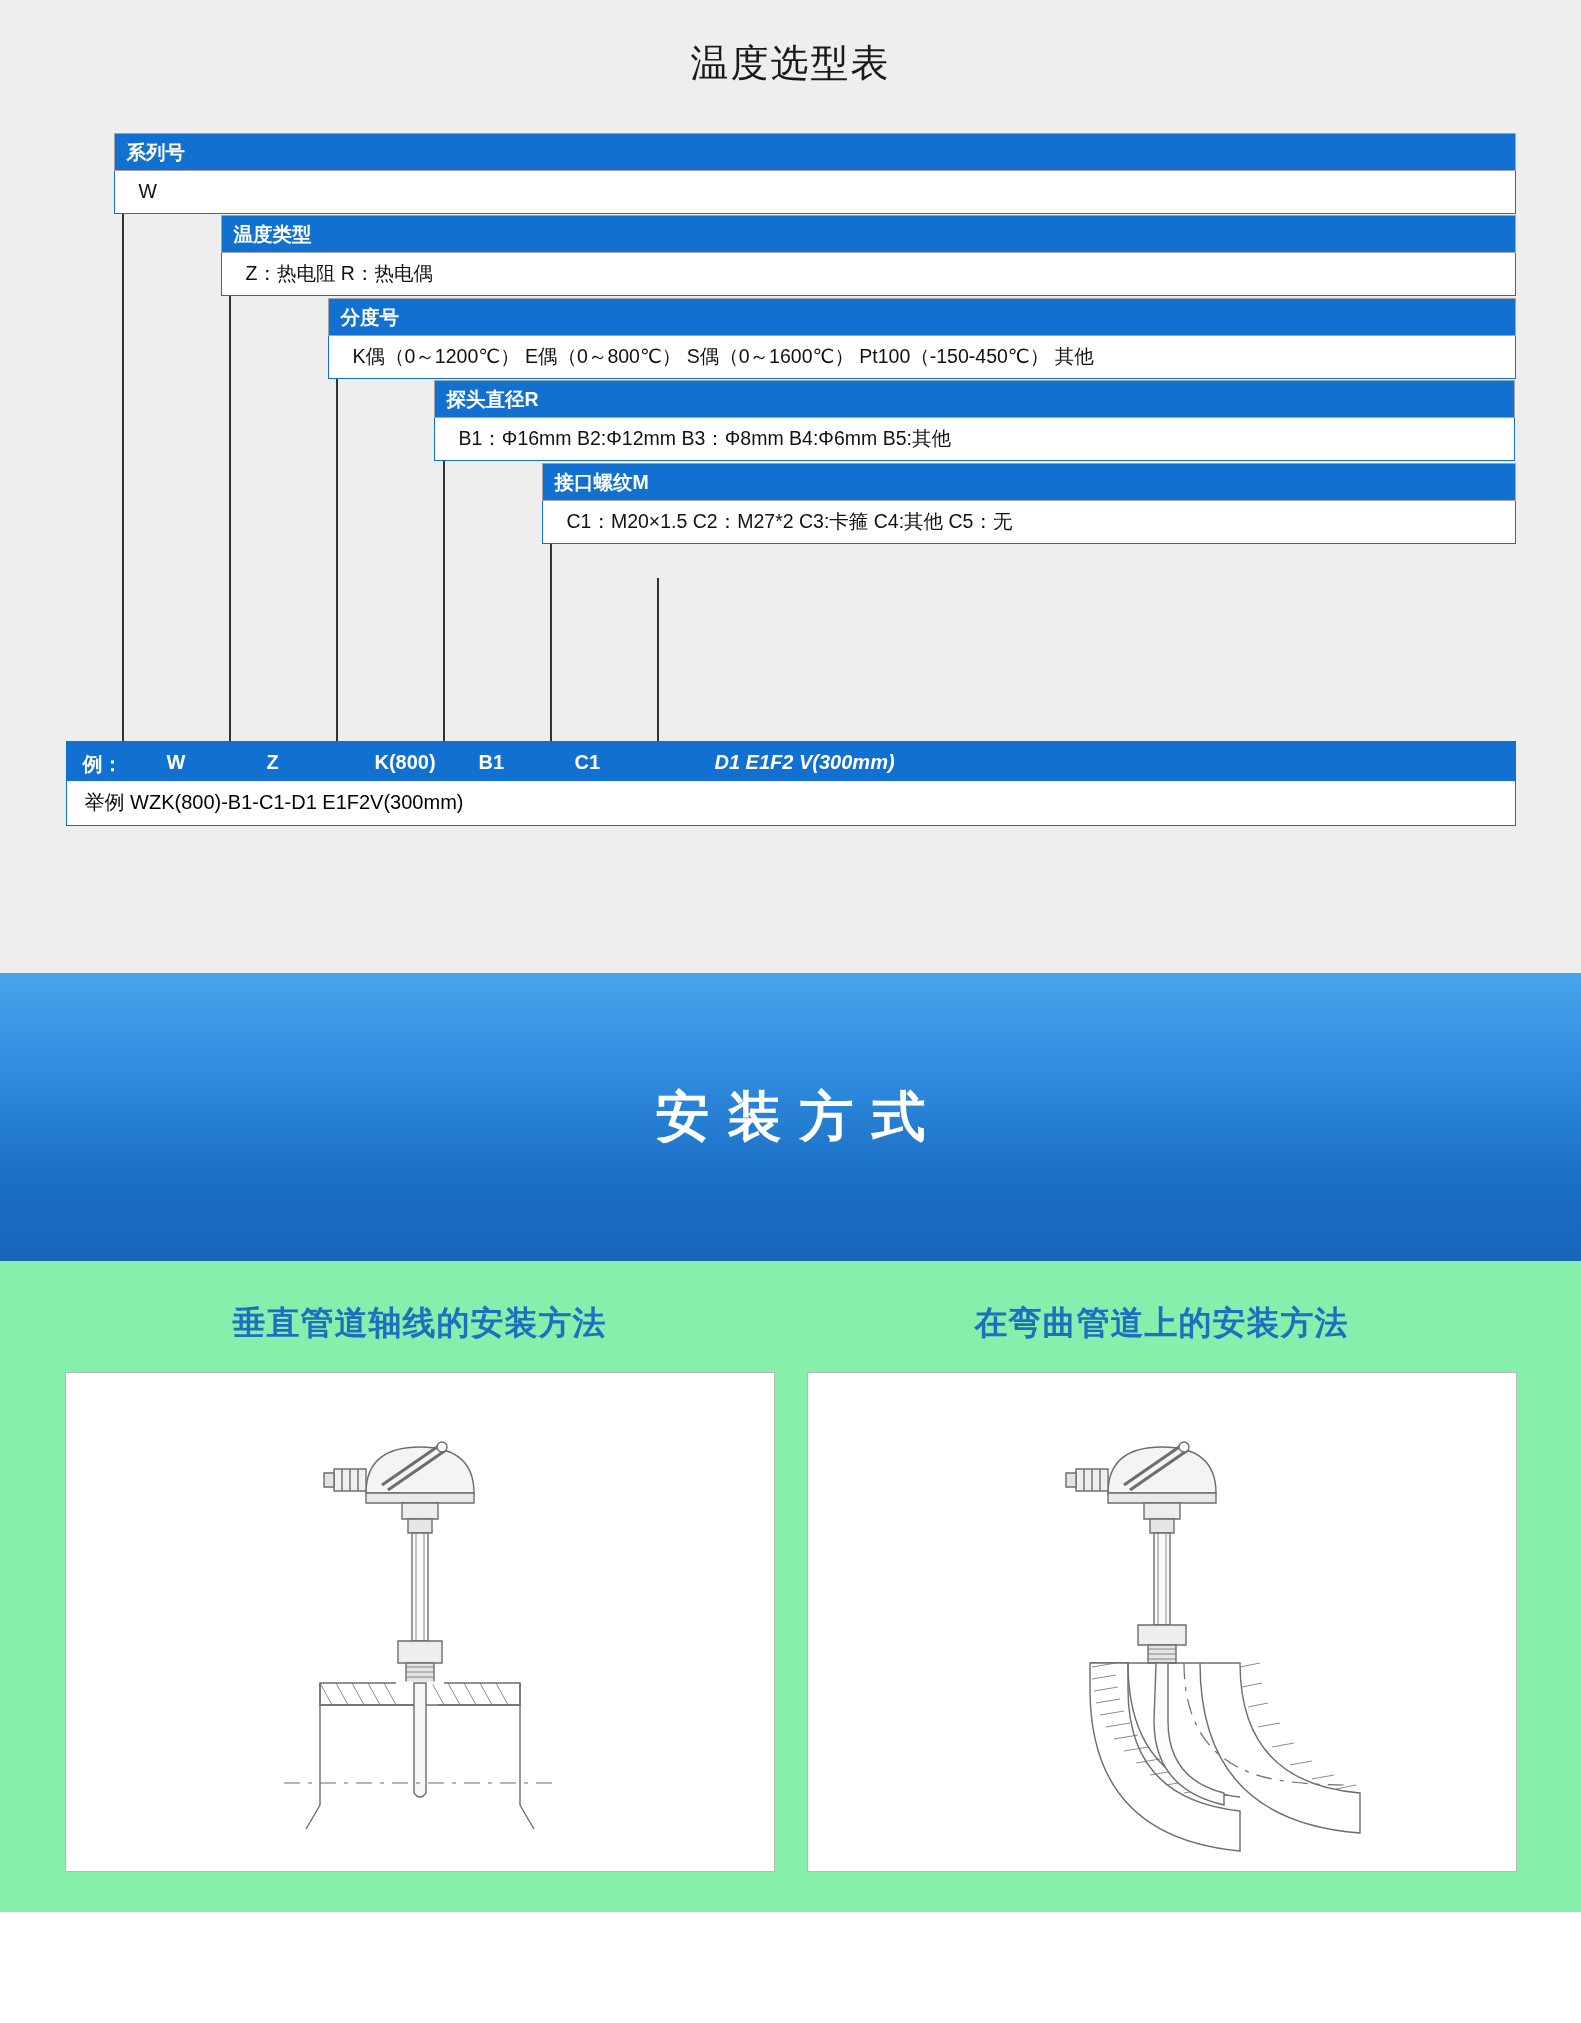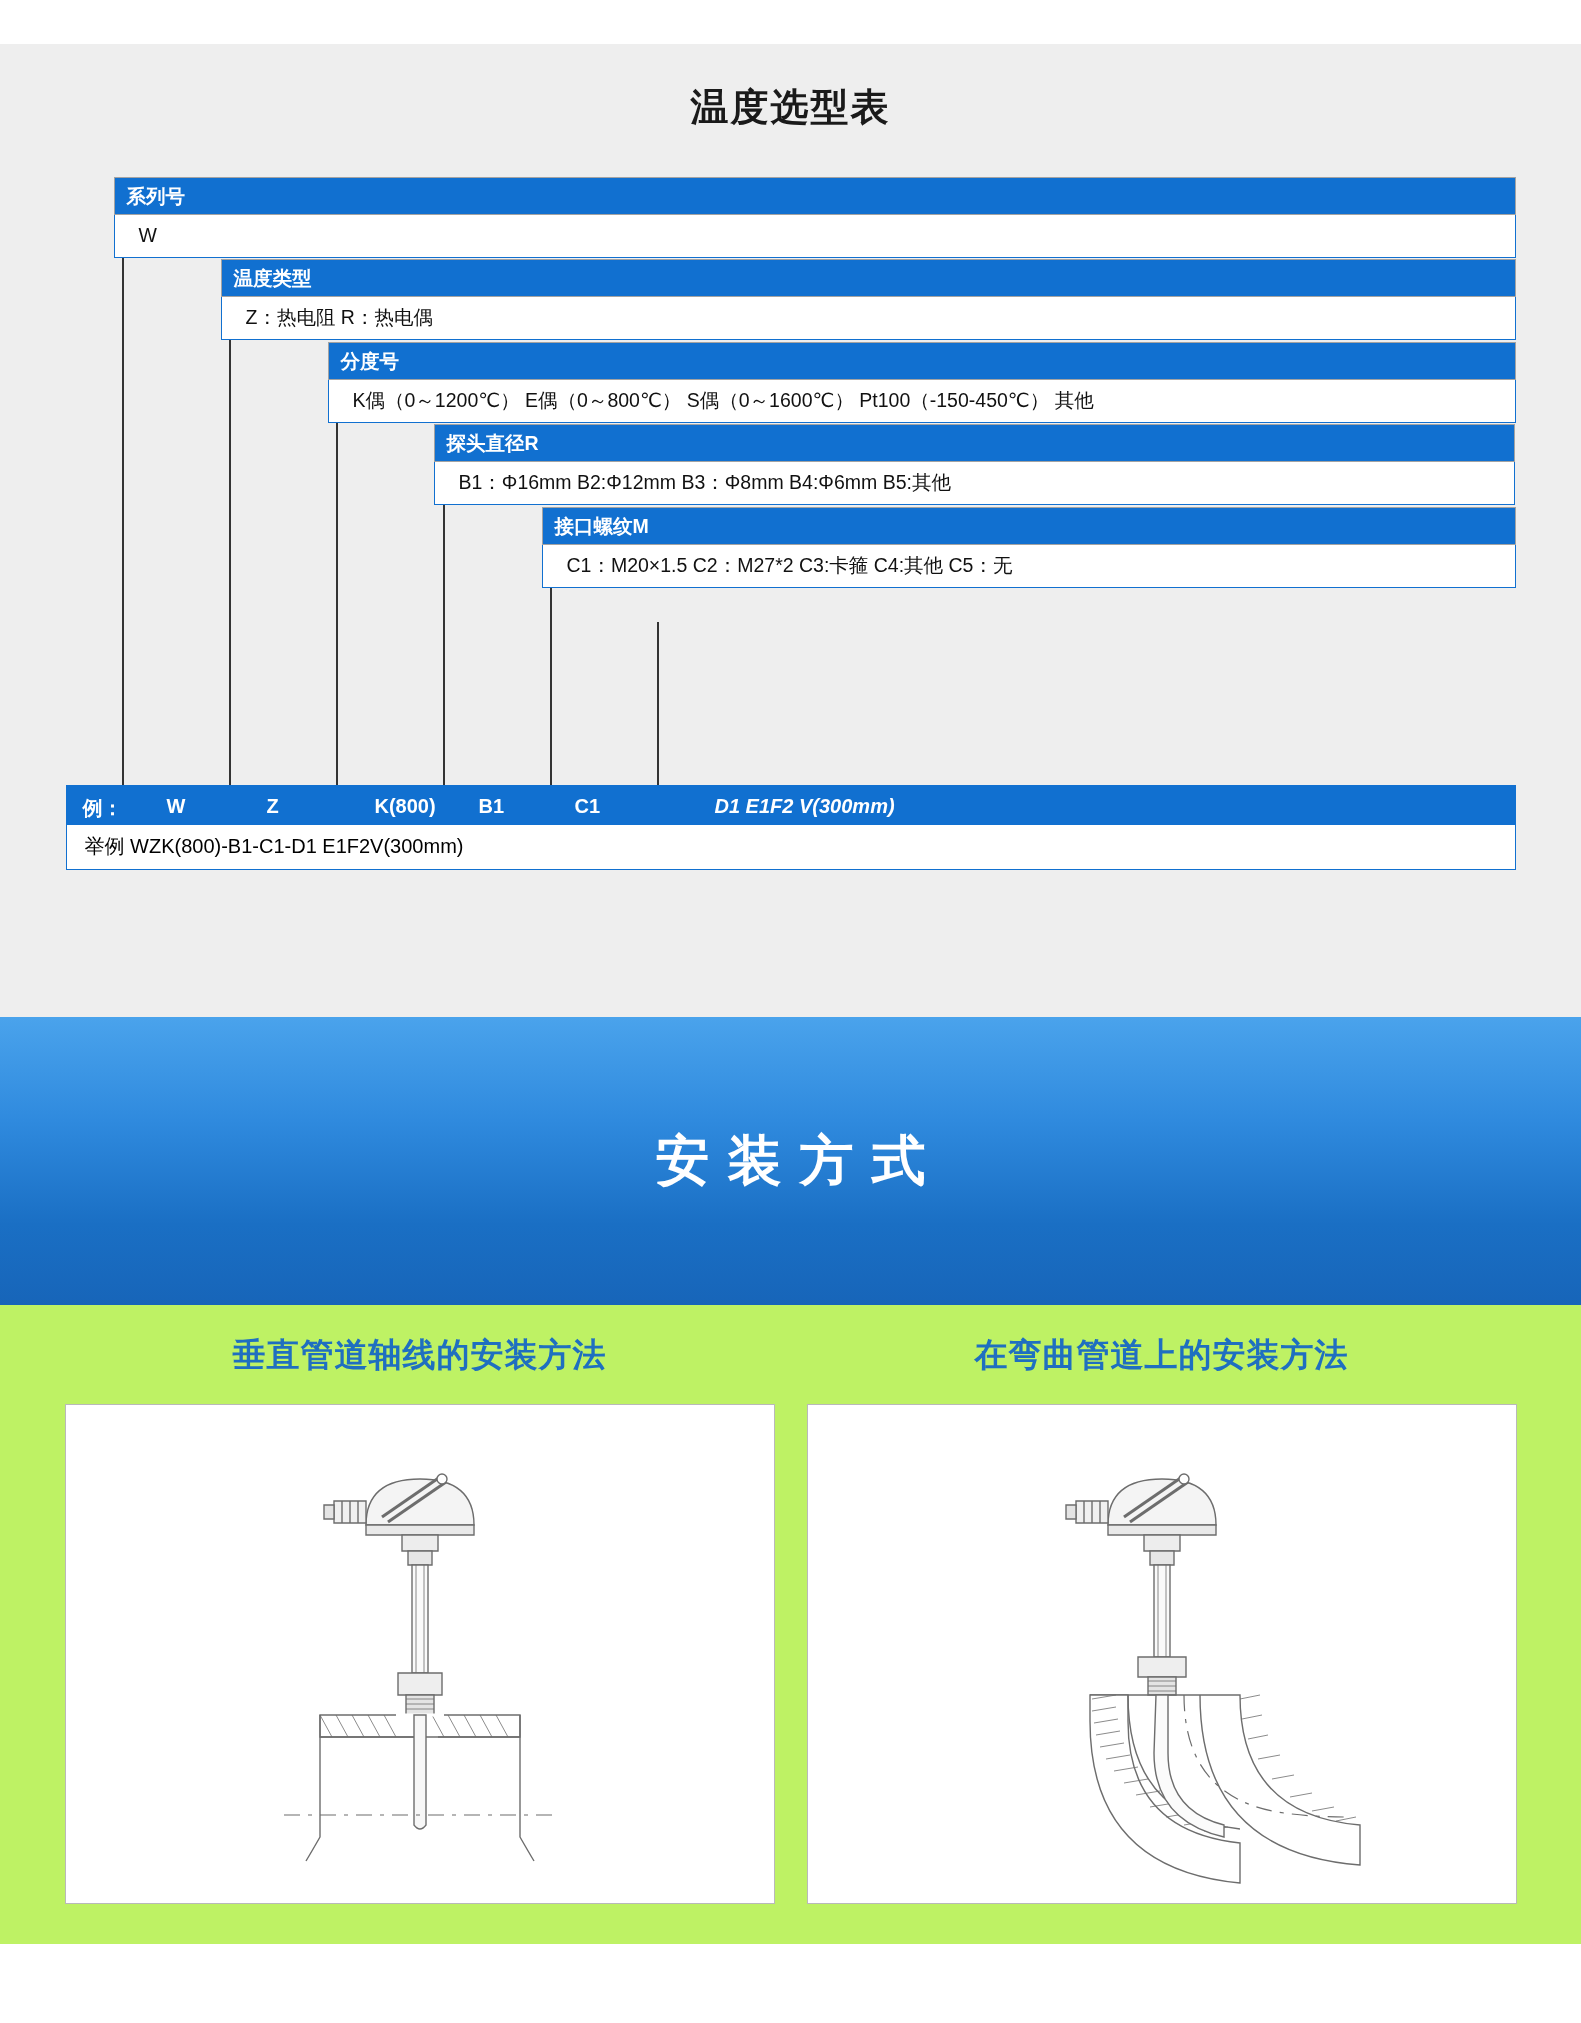--- a/index.html
+++ b/index.html
@@ -20,25 +20,24 @@
   }
 
   
   .sec-selection {
     background: #eeeeee;
     padding: 0 0 60px 0;
   }
   .sec-title {
     text-align: center;
     font-size: 38px;
-    font-weight: bold;
+    font-weight: normal;
     color: #1a1a1a;
     padding: 38px 0 34px 0;
     letter-spacing: 2px;
-    margin-top: 44px;
   }
 
   .chart {
     position: relative;
     width: 1450px;
     margin: 0 auto;
     height: 790px;
   }
 
   
@@ -119,22 +118,22 @@
     margin: 0;
     color: #ffffff;
     font-size: 54px;
     font-weight: bold;
     letter-spacing: 18px;
     text-indent: 18px;
   }
 
   
   .sec-install {
-    background: #bef264;
-    padding: 28px 0 40px 0;
+    background: #86efac;
+    padding: 40px 0 40px 0;
   }
   .install-row {
     display: flex;
     justify-content: center;
     gap: 32px;
   }
   .install-col {
     width: 710px;
   }
   .install-col h3 {

